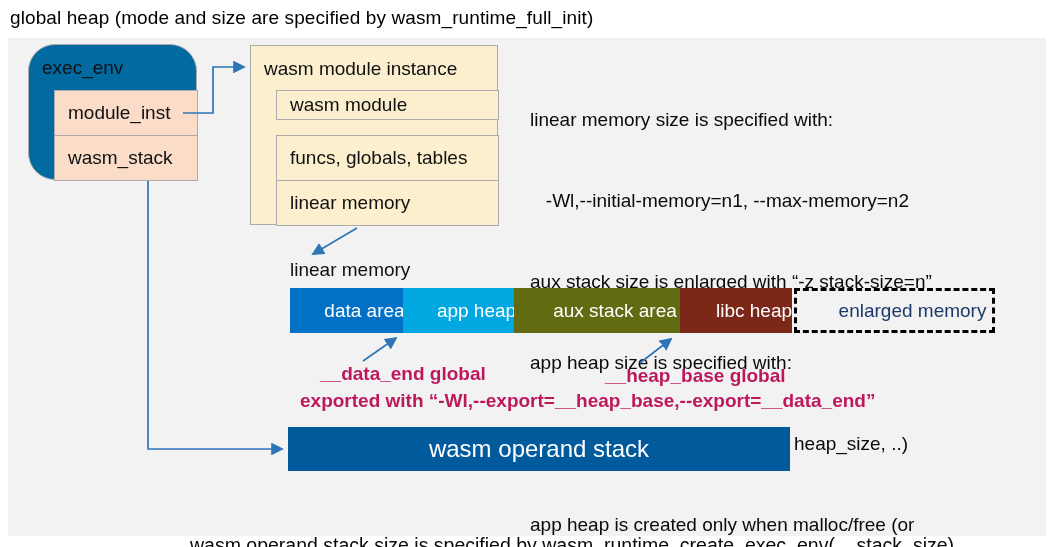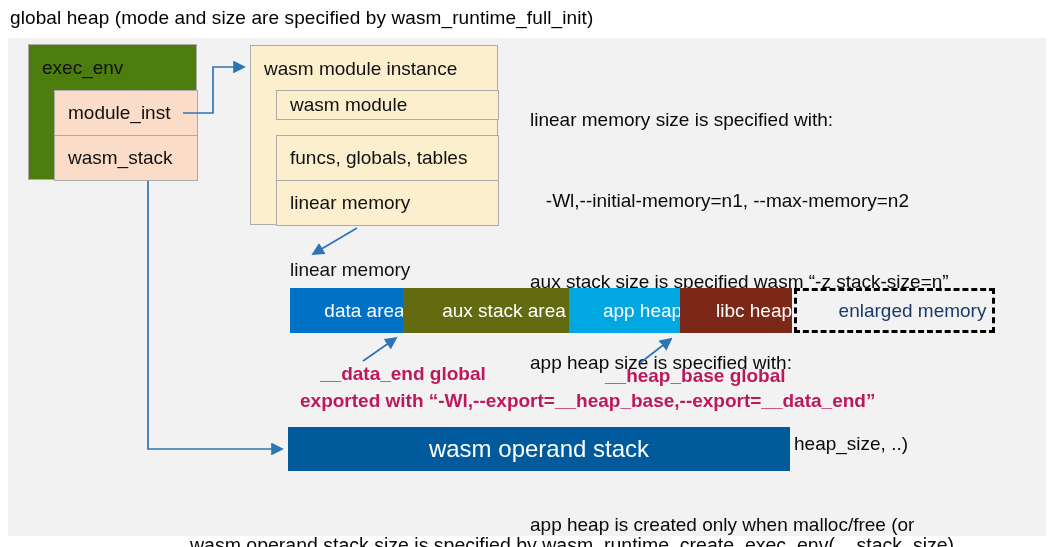--- a/index.html
+++ b/index.html
@@ -11,21 +11,21 @@
   }
   .canvas {
     position:absolute; left:8px; top:38px; width:1038px; height:498px;
     background:#F2F2F2;
   }
   .title {
     position:absolute; left:10px; top:7px; font-size:19px; color:#000;
     letter-spacing:0.1px;
   }
   .box { position:absolute; border:1px solid #ABABAB; }
-  .salmon { background:#4d7c0f; }
+  .salmon { background:#0369a1;border-radius:27px; }
   .cream  { background:#FBEFCD; }
   .box-header {
     position:absolute; left:0; top:0; right:0; padding-left:13px;
     font-size:19px; display:flex; align-items:center;
   }
   .inner-row {
     position:absolute; border:1px solid #ABABAB; padding-left:13px;
     font-size:19px; display:flex; align-items:center;
   }
   .exec-env { left:28px; top:44px; width:169px; height:136px; }
@@ -89,32 +89,32 @@
   <div class="box cream mod-inst">
     <div class="box-header">wasm module instance</div>
     <div class="inner-row row0">wasm module</div>
     <div class="inner-row row1">funcs, globals, tables</div>
     <div class="inner-row row2">linear memory</div>
   </div>
 
   <div class="notes-right">
     <div>linear memory size is specified with:</div>
     <div>   -Wl,--initial-memory=n1, --max-memory=n2</div>
-    <div>aux stack size is specified wasm “-z stack-size=n”</div>
+    <div>aux stack size is enlarged with “-z stack-size=n”</div>
     <div>app heap size is specified with:</div>
     <div>   wasm_runtime_instantiate(.., heap_size, ..)</div>
     <div>app heap is created only when malloc/free (or</div>
     
   </div>
 
   <div class="lm-label">linear memory</div>
   <div class="lm-bar">
     <div class="seg seg0" style="background: rgb(0, 113, 197);">data area</div>
+    <div class="seg seg2" style="background: rgb(0, 167, 225);">app heap</div>
     <div class="seg seg1" style="background: rgb(98, 107, 18);">aux stack area</div>
-    <div class="seg seg2" style="background: rgb(0, 167, 225);">app heap</div>
     <div class="seg seg3" style="background: rgb(124, 40, 24);">libc heap</div>
     <div class="seg seg4">enlarged memory</div>
   </div>
 
   <div class="ann ann-data-end">__data_end global</div>
   <div class="ann ann-heap-base">__heap_base global</div>
   <div class="ann ann-export">exported with “-Wl,--export=__heap_base,--export=__data_end”</div>
 
   <div class="operand-stack">wasm operand stack</div>
 

